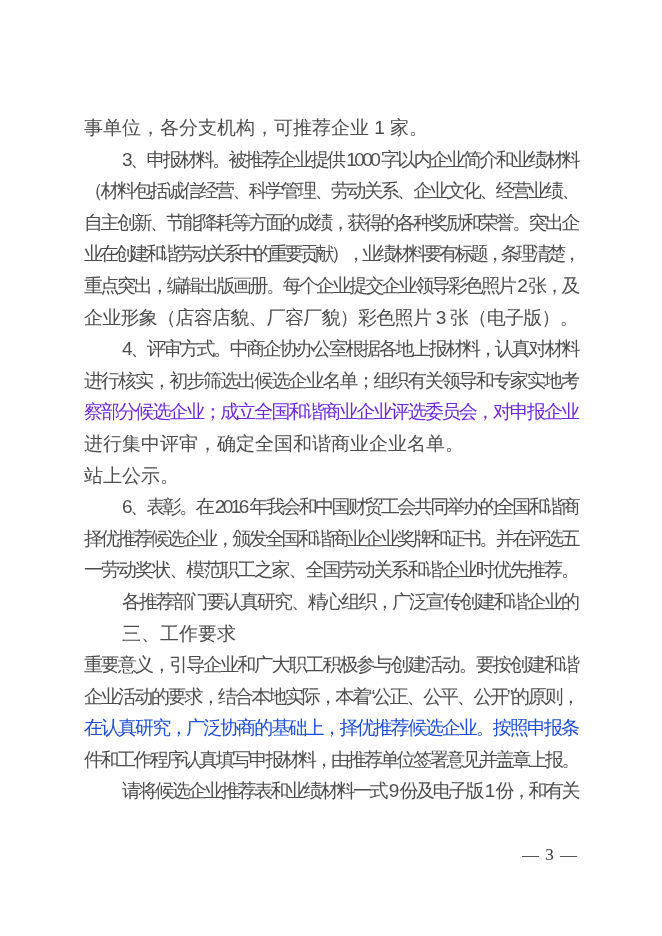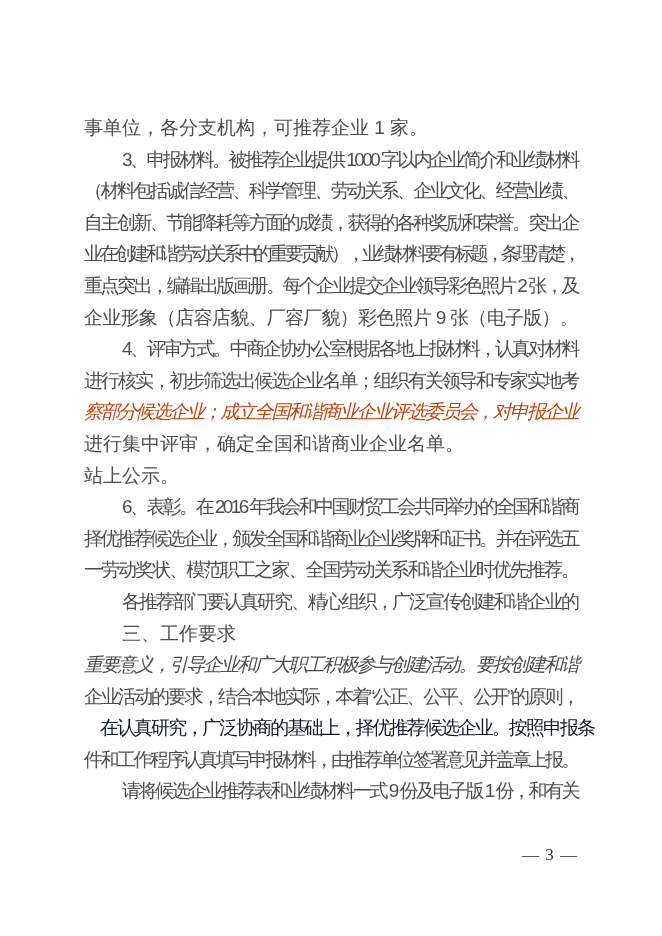--- a/index.html
+++ b/index.html
@@ -56,31 +56,31 @@
 <body>
 
 <div class="page">
   <div class="doc-content" id="doc-content">
       <div class="line"><span style="color: rgb(77, 77, 77);">事单位，各分支机构，可推荐企业 1 家。</span></div>
       <div class="line indent"><span style="color: rgb(77, 77, 77); letter-spacing: -2.5752px;">3、申报材料。被推荐企业提供 1000 字以内企业简介和业绩材料</span></div>
       <div class="line"><span style="color: rgb(77, 77, 77); letter-spacing: -2.53333px;">（材料包括诚信经营、科学管理、劳动关系、企业文化、经营业绩、</span></div>
       <div class="line"><span style="color: rgb(77, 77, 77); letter-spacing: -2.53333px;">自主创新、节能降耗等方面的成绩，获得的各种奖励和荣誉。突出企</span></div>
       <div class="line"><span style="color: rgb(77, 77, 77); letter-spacing: -3.5625px;">业在创建和谐劳动关系中的重要贡献），业绩材料要有标题，条理清楚，</span></div>
       <div class="line"><span style="color: rgb(77, 77, 77); letter-spacing: -2.44141px;">重点突出，编辑出版画册。每个企业提交企业领导彩色照片 2 张，及</span></div>
-      <div class="line"><span style="color: rgb(77, 77, 77); letter-spacing: -0.728448px;">企业形象（店容店貌、厂容厂貌）彩色照片 9 张（电子版）。</span></div>
+      <div class="line"><span style="color: rgb(77, 77, 77); letter-spacing: -0.728448px;">企业形象（店容店貌、厂容厂貌）彩色照片 3 张（电子版）。</span></div>
       <div class="line indent"><span style="color: rgb(77, 77, 77); letter-spacing: -2.4135px;">4、评审方式。中商企协办公室根据各地上报材料，认真对材料</span></div>
       <div class="line"><span style="color: rgb(77, 77, 77); letter-spacing: -1.96552px;">进行核实，初步筛选出候选企业名单；组织有关领导和专家实地考</span></div>
-      <div class="line"><span style="color: #c2410c; letter-spacing: -1.96552px; font-style: italic;">察部分候选企业；成立全国和谐商业企业评选委员会，对申报企业</span></div>
+      <div class="line"><span style="color: #6d28d9; letter-spacing: -1.96552px;">察部分候选企业；成立全国和谐商业企业评选委员会，对申报企业</span></div>
       <div class="line"><span style="color: rgb(77, 77, 77);">进行集中评审，确定全国和谐商业企业名单。</span></div>
       <div class="line"><span style="color: rgb(77, 77, 77);">站上公示。</span></div>
       <div class="line indent"><span style="color: rgb(77, 77, 77); letter-spacing: -2.5752px;">6、表彰。在 2016 年我会和中国财贸工会共同举办的全国和谐商</span></div>
       <div class="line"><span style="color: rgb(77, 77, 77); letter-spacing: -2.53333px;">择优推荐候选企业，颁发全国和谐商业企业奖牌和证书。并在评选五</span></div>
       <div class="line"><span style="color: rgb(77, 77, 77); letter-spacing: -1.96552px;">一劳动奖状、模范职工之家、全国劳动关系和谐企业时优先推荐。</span></div>
       <div class="line indent"><span style="color: rgb(77, 77, 77); letter-spacing: -2.11111px;">各推荐部门要认真研究、精心组织，广泛宣传创建和谐企业的</span></div>
       <div class="line indent"><span style="color: rgb(77, 77, 77);">三、工作要求</span></div>
-      <div class="line"><span style="color: rgb(77, 77, 77); letter-spacing: -1.96552px; font-style: italic;">重要意义，引导企业和广大职工积极参与创建活动。要按创建和谐</span></div>
+      <div class="line"><span style="color: rgb(77, 77, 77); letter-spacing: -1.96552px;">重要意义，引导企业和广大职工积极参与创建活动。要按创建和谐</span></div>
       <div class="line"><span style="color: rgb(77, 77, 77); letter-spacing: -2.24698px;">企业活动的要求，结合本地实际，本着“公正、公平、公开”的原则，</span></div>
-      <div class="line"><span style="color: #0f172a; letter-spacing: -1.96552px; margin-left: 16px;">在认真研究，广泛协商的基础上，择优推荐候选企业。按照申报条</span></div>
+      <div class="line"><span style="color: #1d4ed8; letter-spacing: -1.96552px;">在认真研究，广泛协商的基础上，择优推荐候选企业。按照申报条</span></div>
       <div class="line"><span style="color: rgb(77, 77, 77); letter-spacing: -2.53333px;">件和工作程序认真填写申报材料，由推荐单位签署意见并盖章上报。</span></div>
       <div class="line indent"><span style="color: rgb(77, 77, 77); letter-spacing: -2.50781px;">请将候选企业推荐表和业绩材料一式 9 份及电子版 1 份，和有关</span></div>
     </div>
   <div class="footer">— 3 —</div>
 </div>
 
 </body></html>

